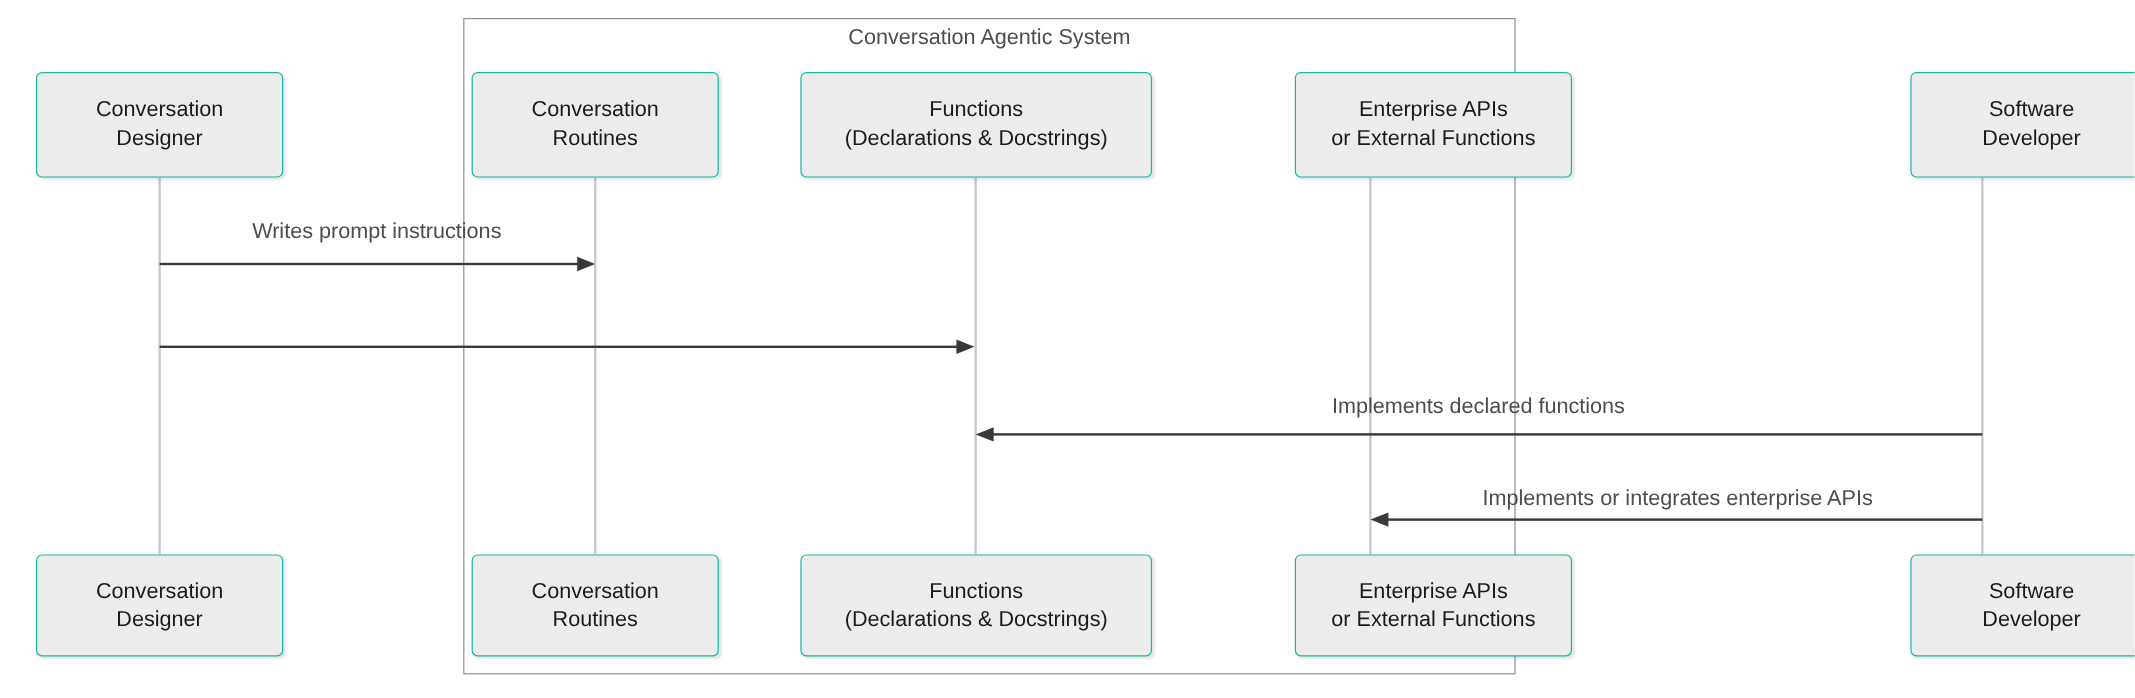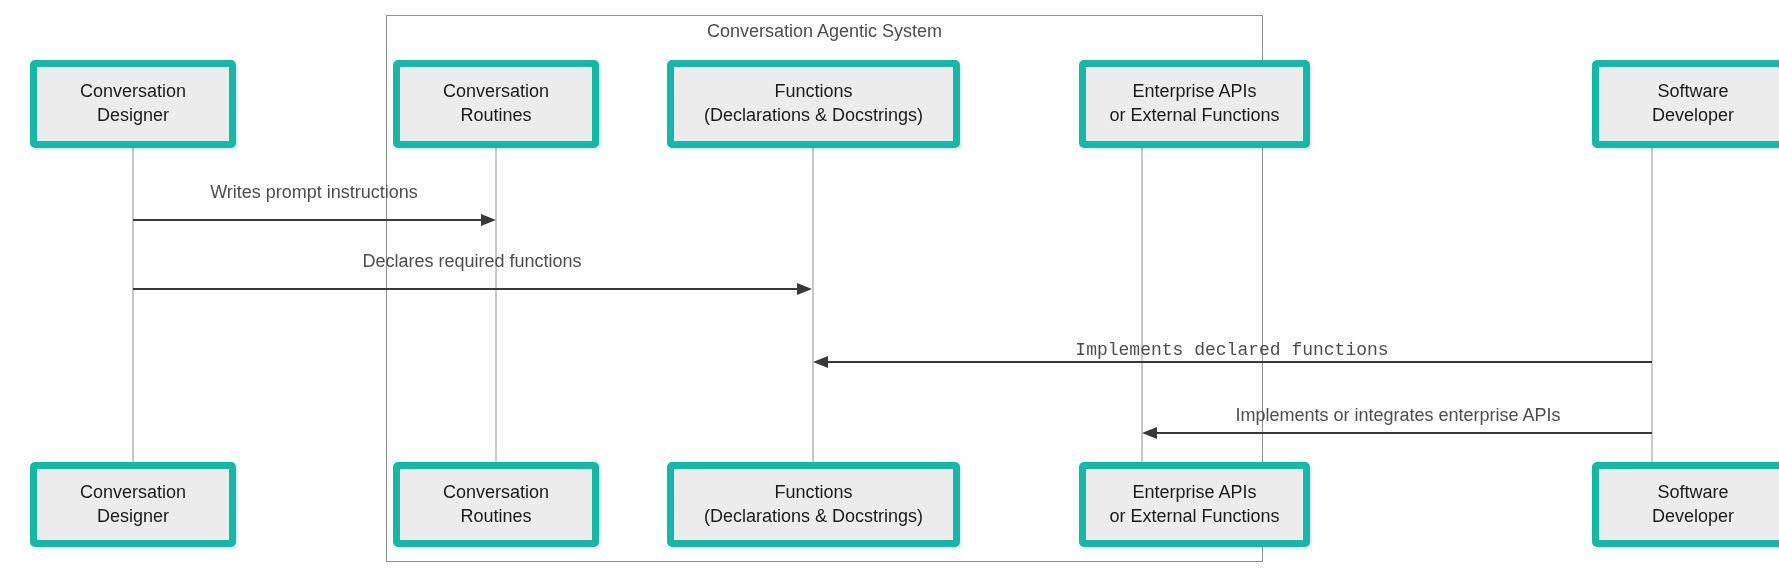--- a/index.html
+++ b/index.html
@@ -43,21 +43,21 @@
   .ll-1 { left: 132px; }
   .ll-2 { left: 495px; }
   .ll-3 { left: 812px; }
   .ll-4 { left: 1141px; }
   .ll-5 { left: 1651px; }
 
   
   .actor {
     position: absolute;
     background: #ececec;
-    border: 7px solid #14b8a6;
+    border: 1px solid #14b8a6;
     border-radius: 5px;
     box-shadow: 2px 2px 2px rgba(0,0,0,0.10);
     display: flex;
     flex-direction: column;
     align-items: center;
     justify-content: center;
     text-align: center;
     color: #1a1a1a;
     font-size: 18px;
     line-height: 1.32;
@@ -94,21 +94,21 @@
 
   
   .m1-label { left: -36px; top: 182px; }
   .m1-line  { left: 133px; top: 219px; width: 349px; }
   .m1-head  { left: 481px; top: 214px; }
   
   .m2-label { left: 122px; top: 251px; }
   .m2-line  { left: 133px; top: 288px; width: 665px; }
   .m2-head  { left: 797px; top: 283px; }
   
-  .m3-label { left: 882px; top: 340px; font-family: Liberation Mono, monospace; }
+  .m3-label { left: 882px; top: 328px; }
   .m3-line  { left: 826px; top: 361px; width: 826px; }
   .m3-head  { left: 813px; top: 356px; }
   
   .m4-label { left: 1048px; top: 405px; }
   .m4-line  { left: 1155px; top: 432px; width: 497px; }
   .m4-head  { left: 1142px; top: 427px; }
 </style>
 </head>
 <body>
 
@@ -162,21 +162,20 @@
   </div>
   <div class="actor row-bottom col-5">
     <span>Software</span>
     <span>Developer</span>
   </div>
 
   <div class="msg-label m1-label">Writes prompt instructions</div>
   <div class="msg-line m1-line"></div>
   <div class="msg-head head-right m1-head"></div>
 
-  <div class="msg-label m2-label">Declares required functions</div>
   <div class="msg-line m2-line"></div>
   <div class="msg-head head-right m2-head"></div>
 
   <div class="msg-label m3-label">Implements declared functions</div>
   <div class="msg-line m3-line"></div>
   <div class="msg-head head-left m3-head"></div>
 
   <div class="msg-label m4-label">Implements or integrates enterprise APIs</div>
   <div class="msg-line m4-line"></div>
   <div class="msg-head head-left m4-head"></div>

